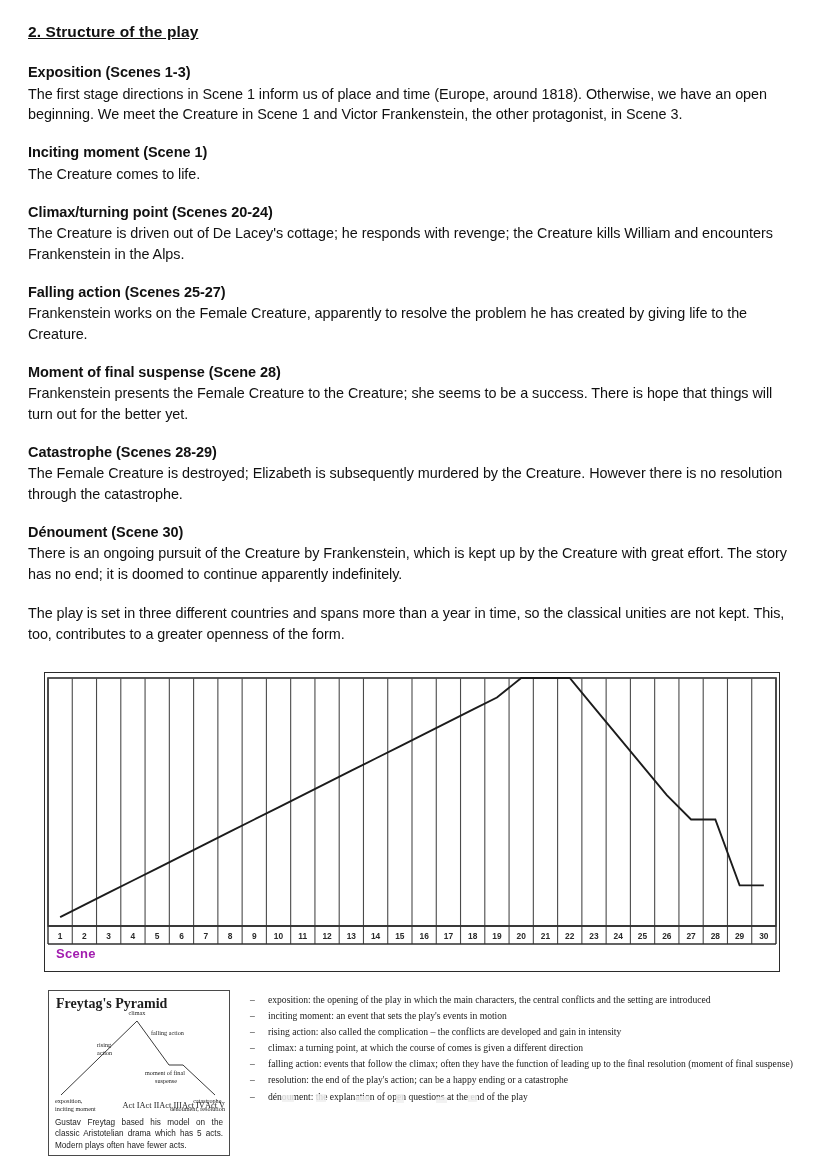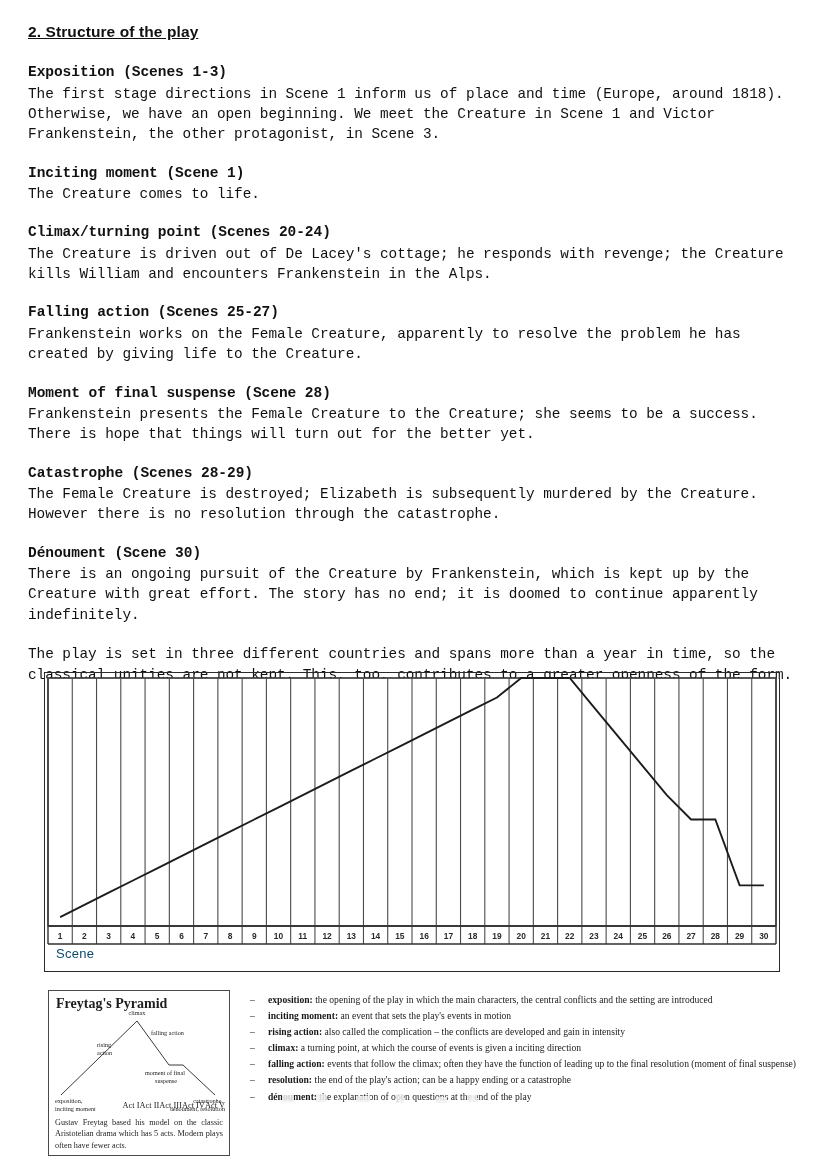--- a/index.html
+++ b/index.html
@@ -35,21 +35,21 @@
 
   .doc-title {
     font-size: 15.5px;
     font-weight: bold;
     text-decoration: underline;
     letter-spacing: 0.1px;
     margin: 0 0 22px 0;
     line-height: 1.25;
   }
 
-  .section { margin-bottom: 19px; font-family: Liberation Mono, monospace; }
+  .section { margin-bottom: 19px; }
 
   .section-heading {
     font-size: 14.5px;
     font-weight: bold;
     line-height: 1.32;
     margin: 0 0 1px 0;
     letter-spacing: -0.05px;
   }
 
   .section-body {
@@ -81,22 +81,22 @@
     left: 0; top: 0;
     width: 736px;
     height: 300px;
     display: block;
   }
   .scene-label {
     position: absolute;
     left: 12px;
     top: 274px;
     font-size: 13px;
-    font-weight: normal;
-    color: #0c4a6e;
+    font-weight: bold;
+    color: #a21caf;
     letter-spacing: 0.3px;
   }
 
   
   .bottom-row {
     position: absolute;
     left: 44px;
     top: 990px;
     width: 756px;
     height: 172px;
@@ -137,21 +137,21 @@
     justify-content: flex-end;
     font-family: "Liberation Serif", serif;
     font-size: 8.4px;
     color: #1d1d1d;
   }
   .freytag-note {
     position: absolute;
     left: 6px;
     top: 126px;
     width: 168px;
-    font-family: Liberation Serif, serif;
+    font-family: Liberation Sans, sans-serif;
     font-size: 8.2px;
     line-height: 1.38;
     color: #1d1d1d;
     text-align: justify;
   }
 
   .terms-list {
     position: absolute;
     left: 204px;
     top: 3px;
@@ -164,21 +164,21 @@
   .term-item {
     position: relative;
     padding-left: 20px;
     margin-bottom: 2.0px;
   }
   .term-dash {
     position: absolute;
     left: 2px;
     top: 0;
   }
-  .term-name { font-weight: bold; margin-top: 28px; }
+  .term-name { font-weight: normal; margin-top: 28px; }
 
   .task-line {
     position: absolute;
     left: 204px;
     top: 112px;
     width: 552px;
     font-family: "Liberation Serif", serif;
     font-size: 9.8px;
     color: #1a1a1a;
     text-align: right;
@@ -333,21 +333,21 @@
           <span>Act IV</span>
           <span>Act V</span>
         </div>
       <div class="freytag-note">Gustav Freytag based his model on the classic Aristotelian drama which has 5 acts. Modern plays often have fewer acts.</div>
     </div>
 
     <div class="terms-list" id="terms-host">
         <div class="term-item"><span class="term-dash">–</span><span class="term-name">exposition:</span><span> the opening of the play in which the main characters, the central conflicts and the setting are introduced</span></div>
         <div class="term-item"><span class="term-dash">–</span><span class="term-name">inciting moment:</span><span> an event that sets the play's events in motion</span></div>
         <div class="term-item"><span class="term-dash">–</span><span class="term-name">rising action:</span><span> also called the complication – the conflicts are developed and gain in intensity</span></div>
-        <div class="term-item"><span class="term-dash">–</span><span class="term-name">climax:</span><span> a turning point, at which the course of events is given a inciting direction</span></div>
+        <div class="term-item"><span class="term-dash">–</span><span class="term-name">climax:</span><span> a turning point, at which the course of comes is given a different direction</span></div>
         <div class="term-item"><span class="term-dash">–</span><span class="term-name">falling action:</span><span> events that follow the climax; often they have the function of leading up to the final resolution (moment of final suspense)</span></div>
         <div class="term-item"><span class="term-dash">–</span><span class="term-name">resolution:</span><span> the end of the play's action; can be a happy ending or a catastrophe</span></div>
         <div class="term-item"><span class="term-dash">–</span><span class="term-name">dénoument:</span><span> the explanation of open questions at the end of the play</span></div>
       </div>
 
 
     <div class="scan-smudge" style="left:238px; top:105px; width:12px; height:7px;"></div>
     <div class="scan-smudge" style="left:272px; top:104px; width:10px; height:8px;"></div>
     <div class="scan-smudge" style="left:312px; top:106px; width:14px; height:6px;"></div>
     <div class="scan-smudge" style="left:352px; top:104px; width:8px; height:9px;"></div>

